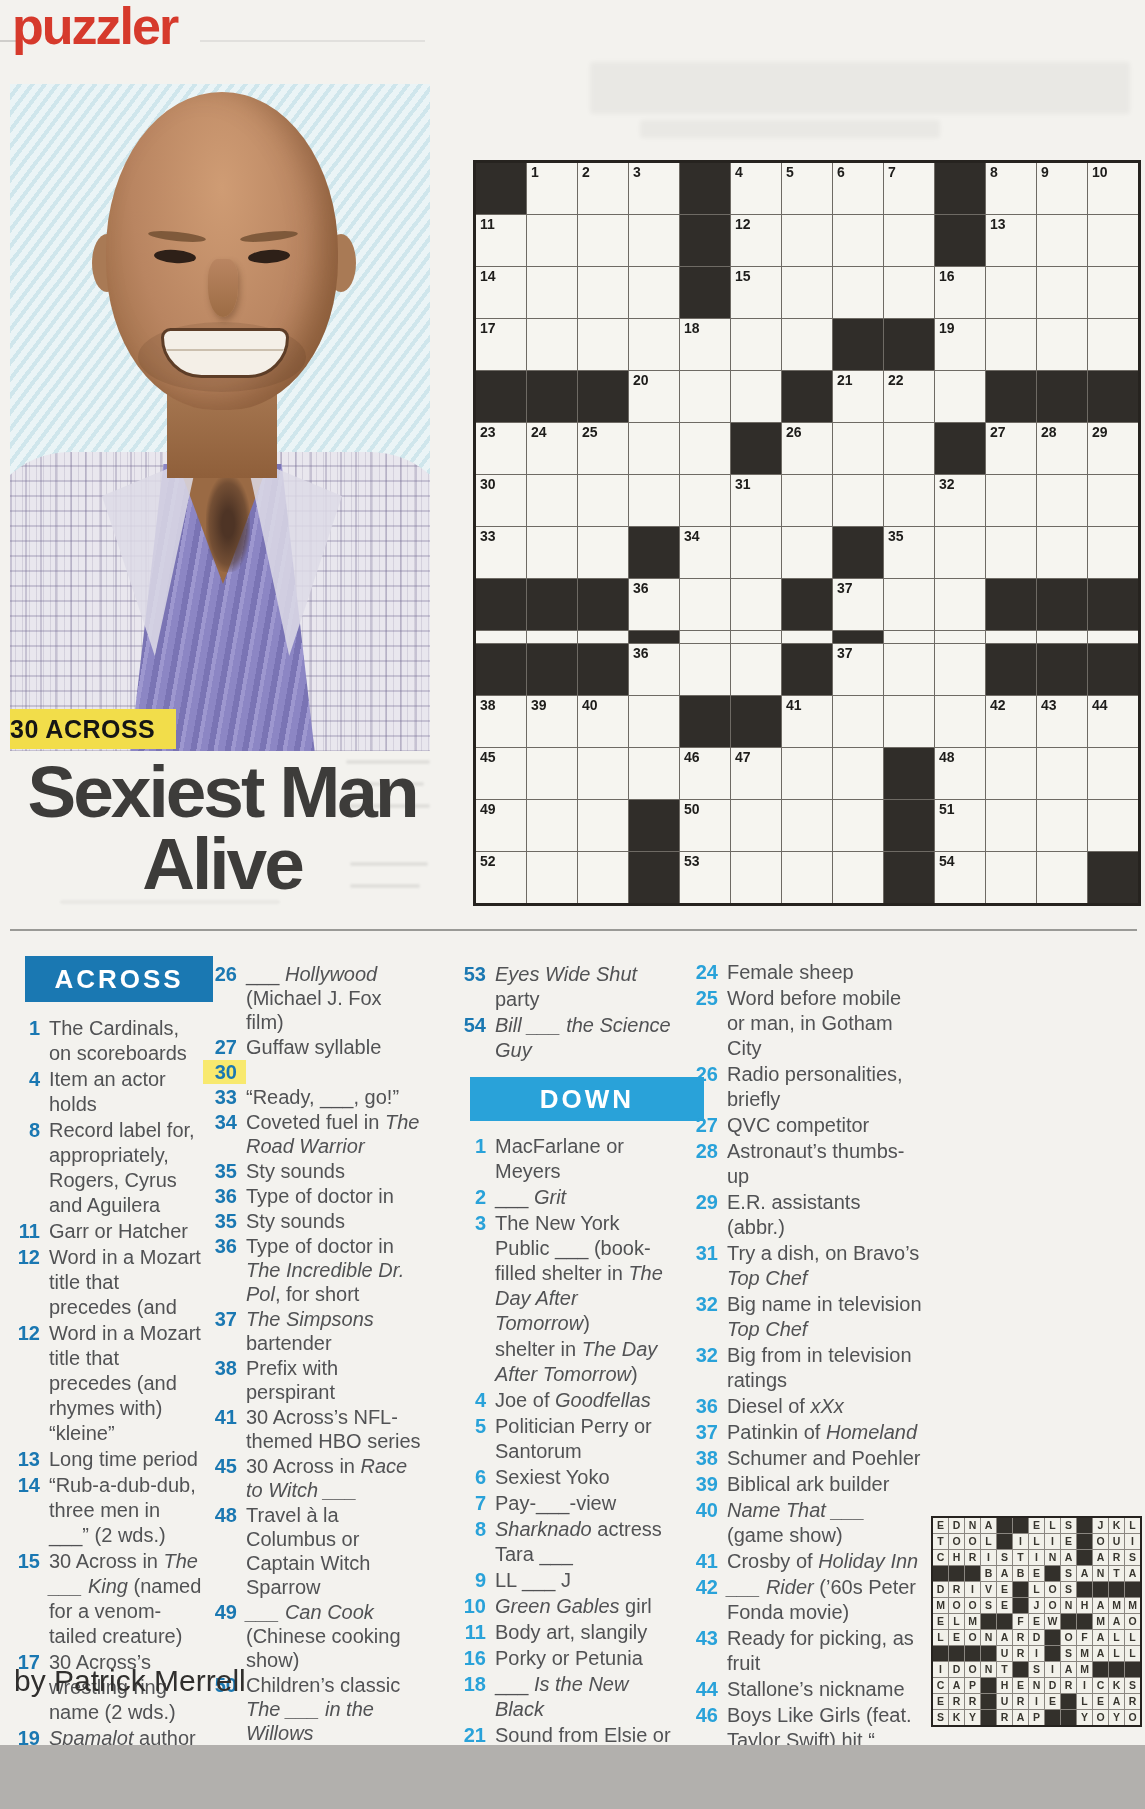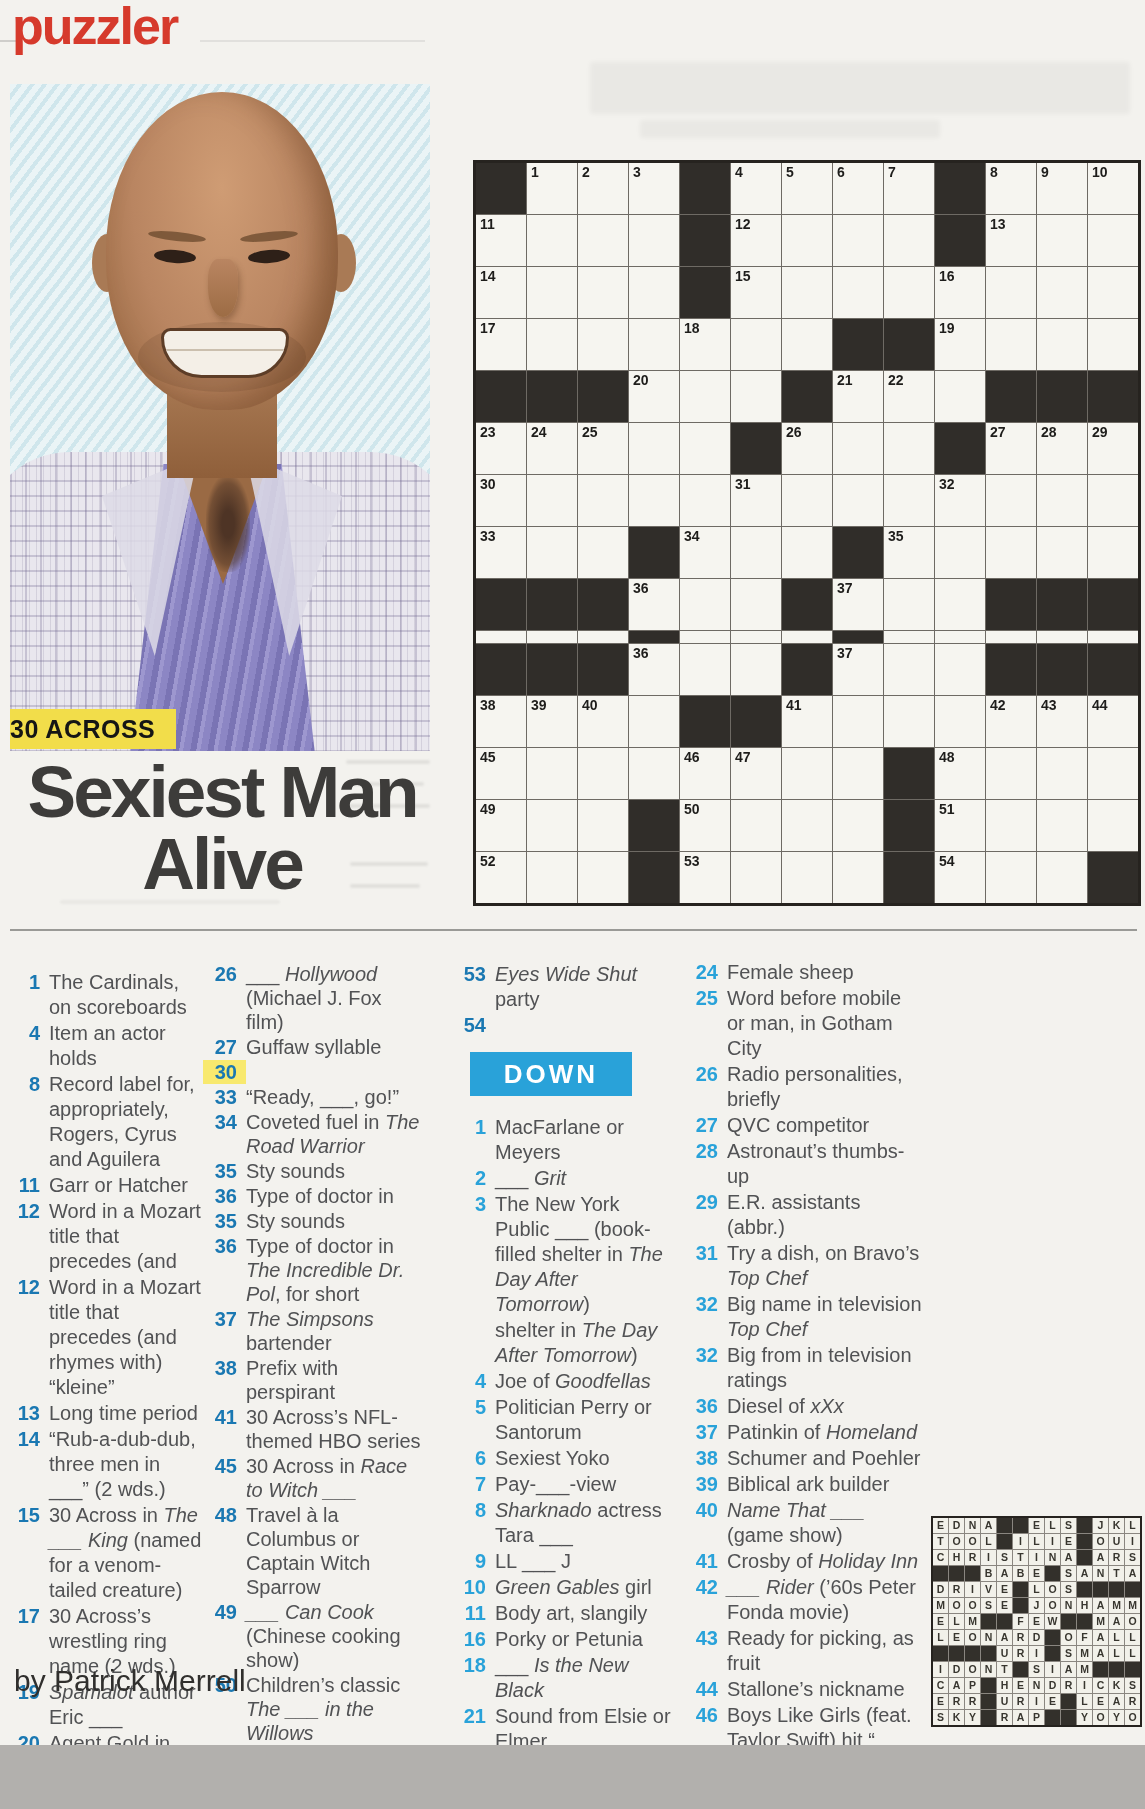--- a/index.html
+++ b/index.html
@@ -89,21 +89,21 @@
   .clue .mark{background:var(--highlight-yellow);-webkit-box-decoration-break:clone;box-decoration-break:clone;}
   #colA{left:6px;top:956px;width:198px;}
   #colA .clue-list{margin-top:14px;}
   #colB{left:203px;top:962px;width:218px;line-height:24px;}
   #colC{left:452px;top:962px;width:222px;}
   #colD{left:684px;top:960px;width:240px;}
   #colD .clue .t{max-width:196px;}
   .sec-head{height:44px;color:#fff;font-weight:700;font-size:26px;text-align:center;
     line-height:44px;letter-spacing:3px;}
   #across-head{width:188px;margin-left:19px;background:var(--across-blue);height:46px;line-height:46px;}
-  #down-head{width:162px;margin-left:18px;background:var(--down-blue);margin-top:14px;margin-bottom:19px;}
+  #down-head{width:234px;margin-left:18px;background:var(--down-blue);margin-top:14px;margin-bottom:13px;}
 
   
   #ans-head{position:absolute;left:928px;top:1440px;width:213px;height:68px;background:var(--answers-beige);
     color:#55534e;font-size:19px;font-weight:700;text-align:center;line-height:24px;padding-top:11px;
     box-sizing:border-box;letter-spacing:.2px;}
   #ans-grid{position:absolute;left:931px;top:1516px;border:2px solid #26231f;background:#8a8680;
     display:flex;flex-direction:column;gap:1px;}
   .ans-row{display:flex;gap:1px;}
   .ans-cell{width:15px;height:15px;background:#f2f1ea;font-size:10.5px;font-weight:700;color:#38362f;
     text-align:center;line-height:15px;}
@@ -493,20 +493,21 @@
         </div>
         <div class="xw-cell"></div>
         <div class="xw-cell"></div>
         <div class="xw-cell black"></div>
       </div>
     </div>
 
   <div id="midrule"></div>
 
   <div id="colA" class="cluecol">
+    <div id="across-head" class="sec-head">ACROSS</div>
     <div class="clue-list">
         <div class="clue">
           <span class="n ac">1</span>
           <span class="t">The Cardinals, on scoreboards</span>
         </div>
         <div class="clue">
           <span class="n ac">4</span>
           <span class="t">Item an actor holds</span>
         </div>
         <div class="clue">
@@ -625,20 +626,21 @@
   </div>
 
   <div id="colC" class="cluecol">
     <div class="clue-list top">
         <div class="clue">
           <span class="n ac">53</span>
           <span class="t"><i>Eyes Wide Shut</i> party</span>
         </div>
         <div class="clue">
           <span class="n ac">54</span>
+          <span class="t"><i>Bill ___ the Science Guy</i></span>
         </div>
       </div>
     <div id="down-head" class="sec-head">DOWN</div>
     <div class="clue-list dn">
         <div class="clue">
           <span class="n dn">1</span>
           <span class="t">MacFarlane or Meyers</span>
         </div>
         <div class="clue">
           <span class="n dn">2</span>

